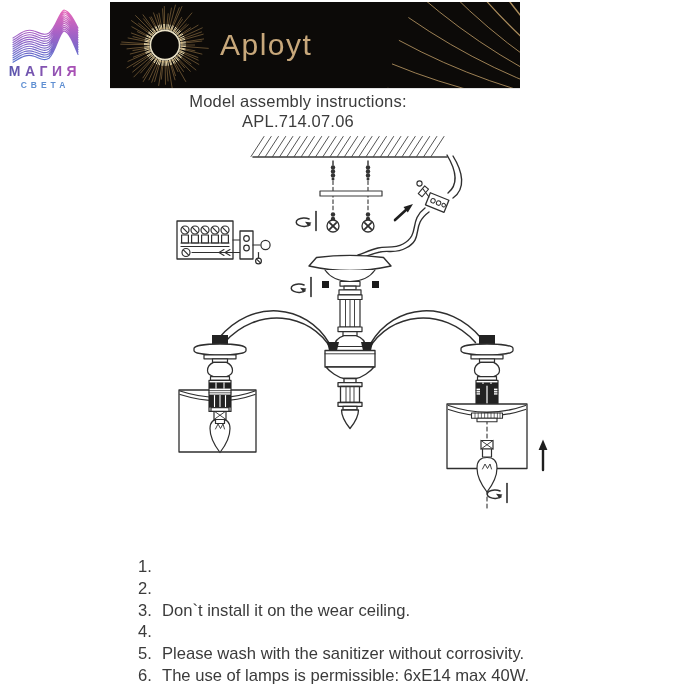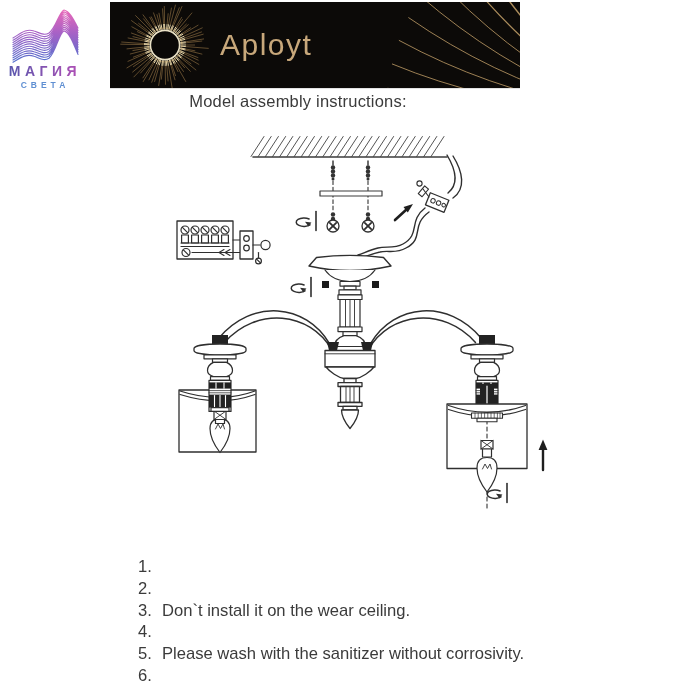--- a/index.html
+++ b/index.html
@@ -65,20 +65,21 @@
         <path d="M493.2,86.0 Q442.8,-0.7 422.3,-98.9" stroke="#bf9c66" fill="none" stroke-width="2.30" opacity="0.9"></path>
         <path d="M496.3,85.0 Q455.6,-6.6 445.8,-106.4" stroke="#bf9c66" fill="none" stroke-width="2.58" opacity="0.9"></path>
         <path d="M499.5,84.3 Q468.9,-11.2 469.9,-111.4" stroke="#bf9c66" fill="none" stroke-width="2.86" opacity="0.9"></path>
       </g>
   </svg>
   <div class="brand">Aployt</div>
 </div>
 
 <div class="title-block">
   <div>Model assembly instructions:</div>
+  <div>APL.714.07.06</div>
 </div>
 
 <svg class="diagram" viewBox="0 0 700 700" stroke-linecap="round" stroke-linejoin="round">
   <defs>
     <g id="twist">
       <path d="M 0,-9.5 L 0,9.5" stroke="#2f2f2f" stroke-width="1.6" fill="none"></path>
       <path d="M -6.9,-2 A 7.8,4.2 0 1 0 -6,3.9" stroke="#2f2f2f" stroke-width="1.5" fill="none"></path>
       <polygon points="-7.5,5.6 -11,0.8 -4.6,1.6" fill="#2f2f2f"></polygon>
     </g>
     <g id="screwpin">
@@ -292,14 +293,15 @@
     </div>
   <div class="instr-row">
       <span class="num">4.</span>
     </div>
   <div class="instr-row">
       <span class="num">5.</span>
       <span>Please wash with the sanitizer without corrosivity.</span>
     </div>
   <div class="instr-row">
       <span class="num">6.</span>
+      <span>The use of lamps is permissible: 6xE14 max 40W.</span>
     </div>
 </div>
 
 </body></html>

